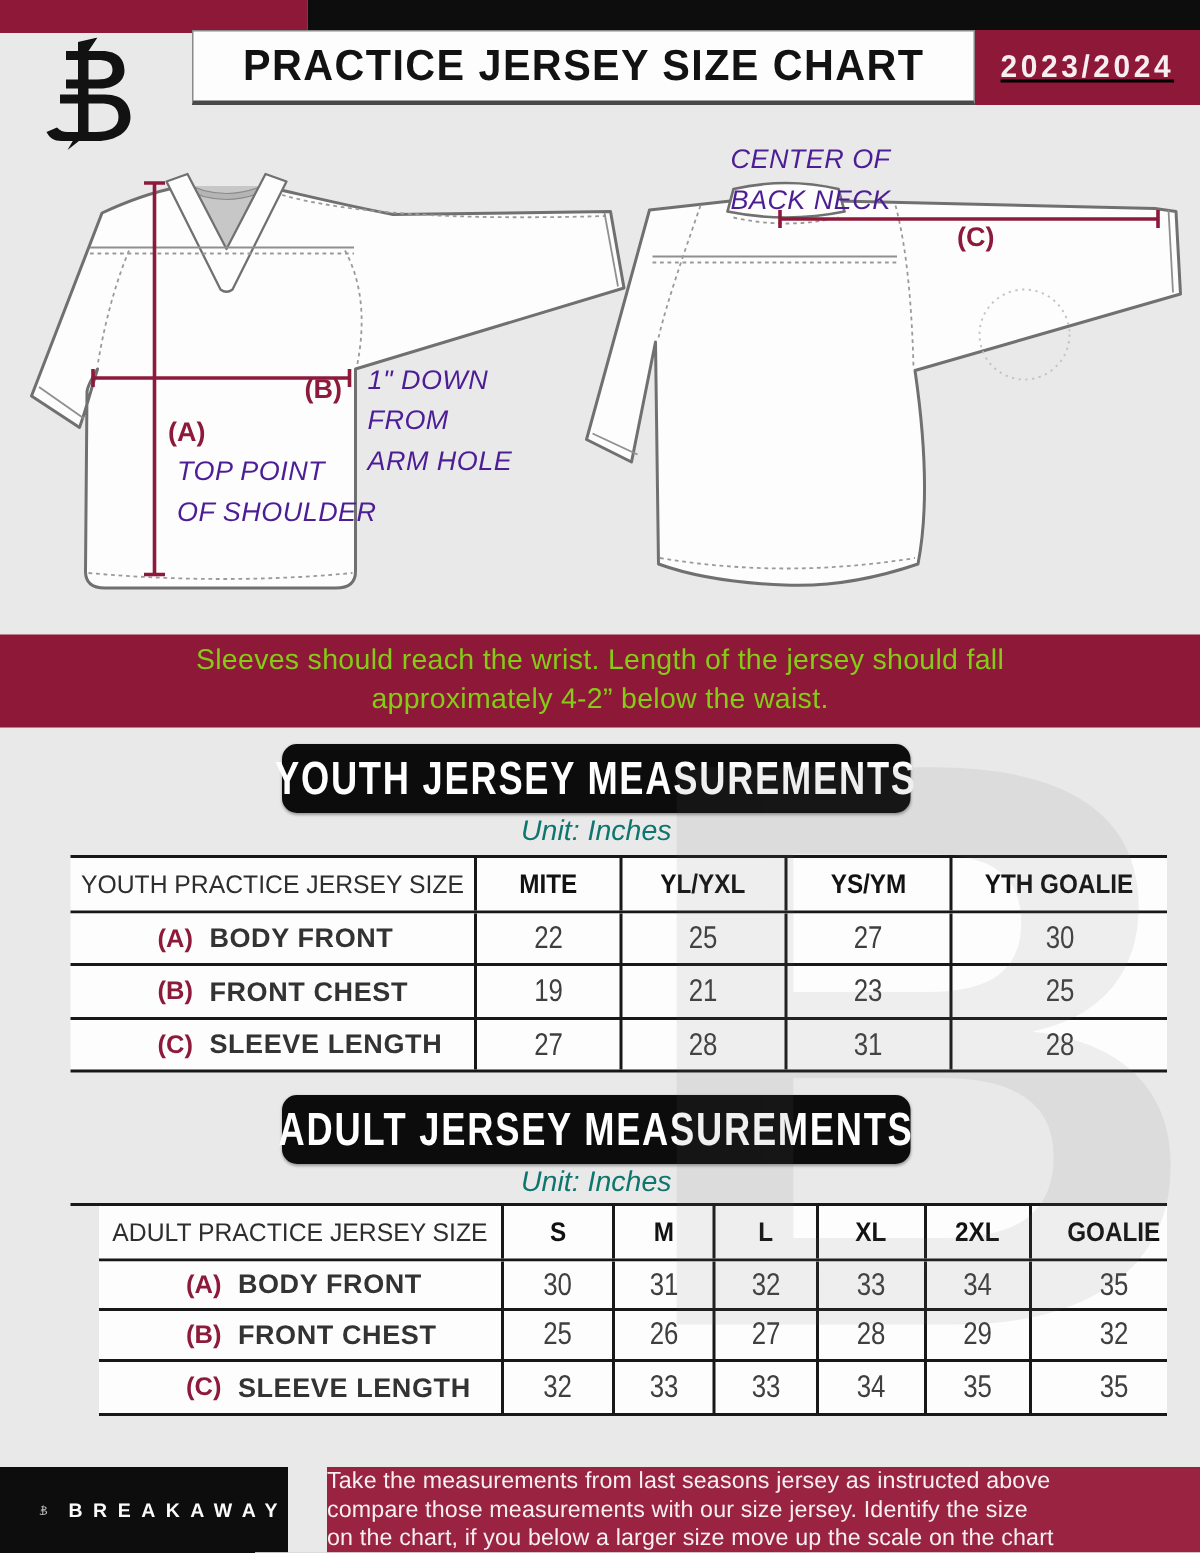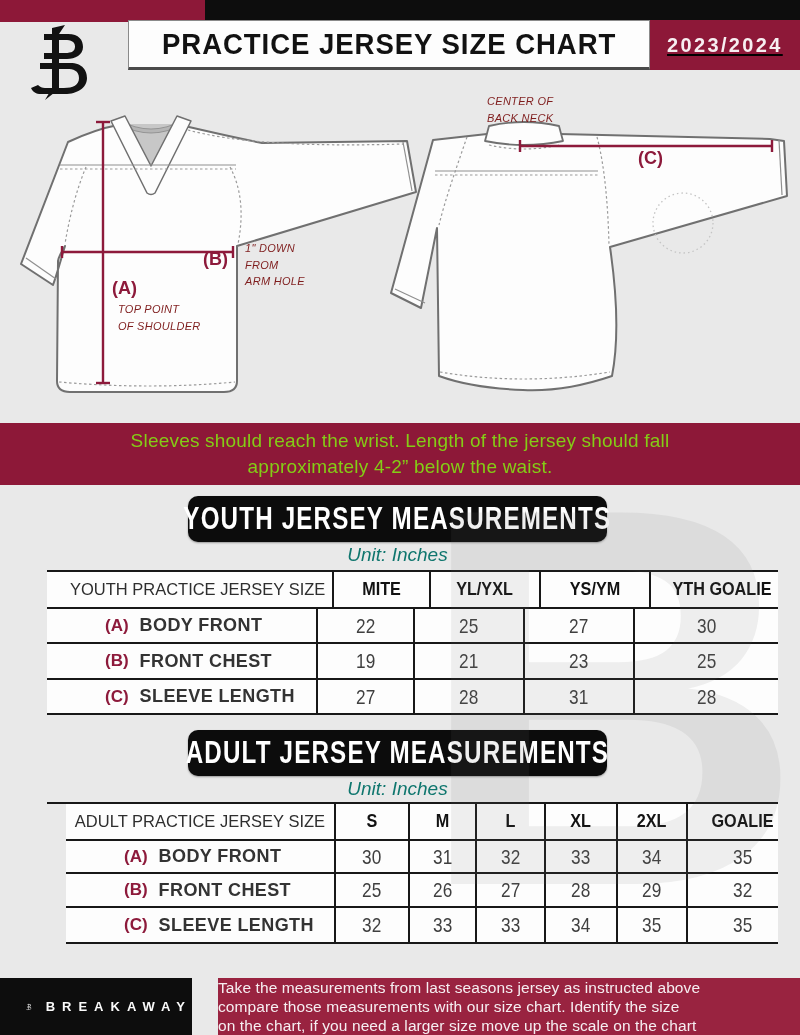--- a/index.html
+++ b/index.html
@@ -23,21 +23,21 @@
   .year-box {
     left:650px; top:20px; width:150px; height:50px; background:#8D1838;
     display:flex; align-items:center; justify-content:center;text-decoration:underline;
   }
   .year-text { font-size:21px; font-weight:800; color:#f7eef1; letter-spacing:2.5px; display:inline-block; transform:scaleX(0.95); white-space:nowrap; }
 
   .logo-top { left:28px; top:25px; width:62px; height:76px; color:#121212; }
 
   
   .mlabel { color:#8D1A3B; font-weight:800; font-size:18px; }
-  .mnote  { color:#7f1d1d; font-style:italic; font-size:11px; font-weight:500; line-height:1.5; white-space:pre-line; letter-spacing:0.3px; }
+  .mnote  { color:#4c1d95; font-style:italic; font-size:18px; font-weight:500; line-height:1.5; white-space:pre-line; letter-spacing:0.3px; }
 
   
   .banner { left:0; top:423px; width:800px; height:62px; background:#8D1838;
     display:flex; flex-direction:column; align-items:center; justify-content:center; }
   .banner div { color:#84cc16; font-size:19px; line-height:26px; font-weight:400; letter-spacing:0.2px; }
 
   
   .pill { left:188px; width:419px; height:46px; background:#0c0c0c; border-radius:10px;
     display:flex; align-items:center; justify-content:center; box-shadow:0 1px 2px rgba(0,0,0,0.35); }
   .pill span { color:#fff; font-size:31px; font-weight:700; letter-spacing:1.5px; white-space:nowrap; display:inline-block; transform:scaleX(0.78); }
@@ -157,21 +157,21 @@
     <div>Sleeves should reach the wrist. Length of the jersey should fall</div>
     <div>approximately 4-2” below the waist.</div>
   </div>
 
   <div class="abs pill" style="top:496px;justify-content:center;">
     <span>YOUTH JERSEY MEASUREMENTS</span>
   </div>
   <div class="abs unit" style="top:544px;">Unit: Inches</div>
 
   <div class="abs sztable" style="top:570px;">
-    <div class="trow yt" style="height:37px;padding-left:16px;">
+    <div class="trow yt" style="height:37px;">
       <div class="cell">
           <span class="labelhead">YOUTH PRACTICE JERSEY SIZE</span>
         </div>
       <div class="cell vc">
           <span class="sizehead">MITE</span>
         </div>
       <div class="cell vc">
           <span class="sizehead">YL/YXL</span>
         </div>
       <div class="cell vc">
@@ -345,17 +345,17 @@
   </div>
 
   <div class="abs footer-black">
     <svg class="logo-foot" viewBox="0 0 62 76">
         <use href="#bmark"></use>
       </svg>
     <span class="brand">BREAKAWAY</span>
   </div>
   <div class="abs footer-maroon">
     <div>Take the measurements from last seasons jersey as instructed above</div>
-    <div>compare those measurements  with our size chart. Identify the size</div>
-    <div>on the chart, if you need a larger size move up the scale on the chart</div>
+    <div>compare those measurements  with our size jersey. Identify the size</div>
+    <div>on the chart, if you below a larger size move up the scale on the chart</div>
   </div>
 
 </div>
 
 </body></html>

